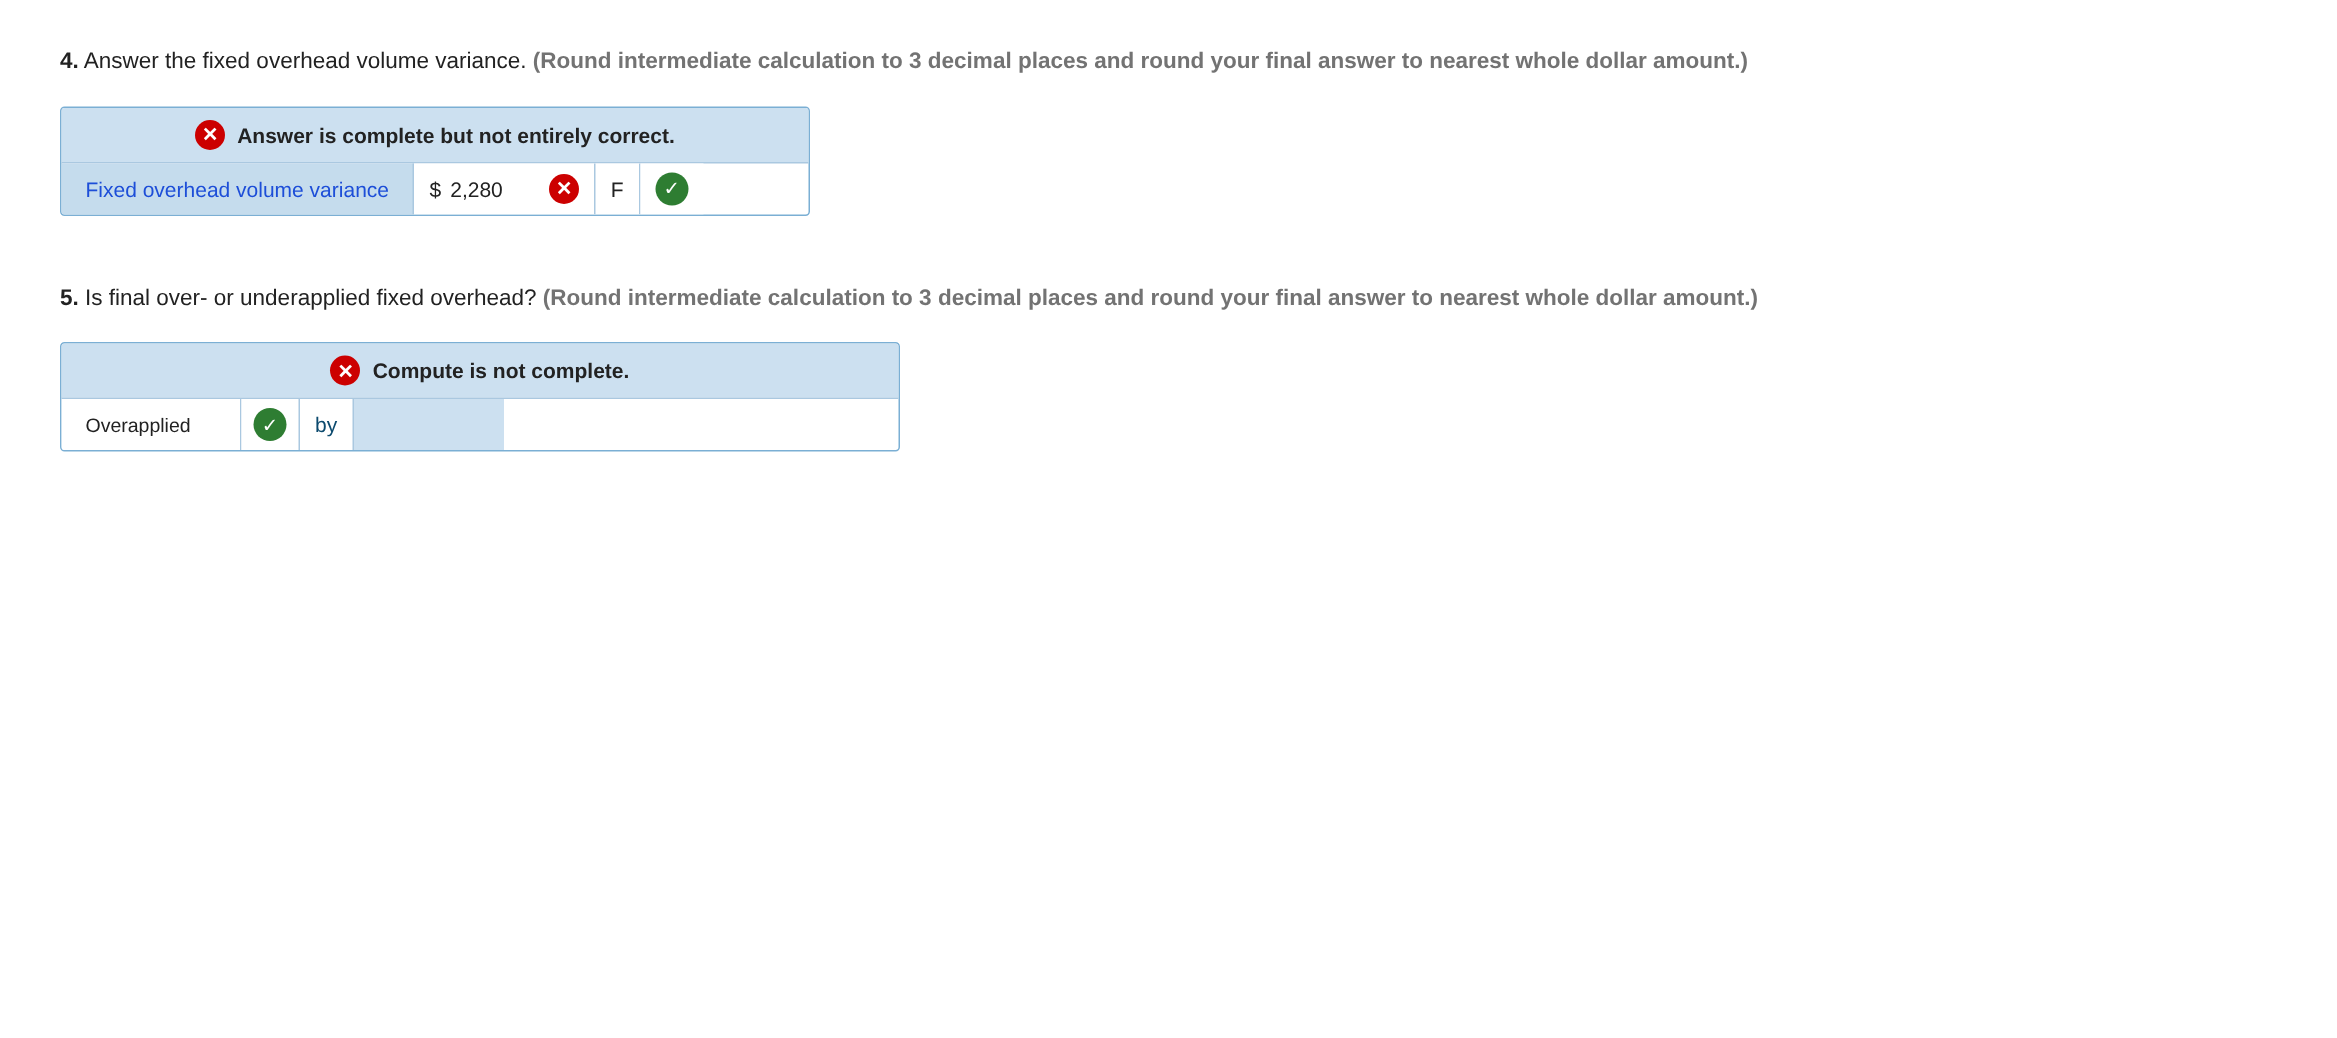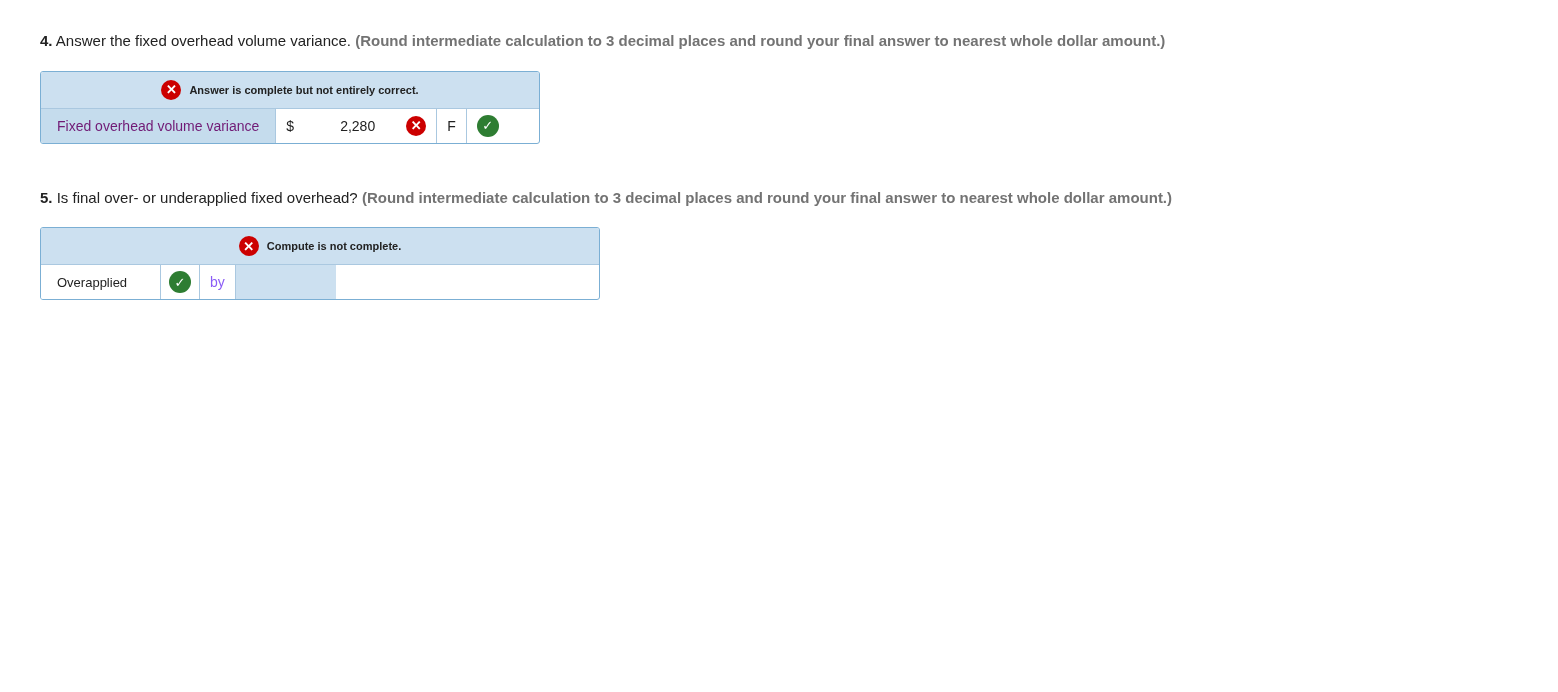--- a/index.html
+++ b/index.html
@@ -54,21 +54,21 @@
       background: #cce0f0;
       padding: 8px 16px;
       display: flex;
       align-items: center;
       justify-content: center;
       gap: 8px;
     }
 
     .answer-status-bar .status-text {
       font-weight: bold;
-      font-size: 11px;
+      font-size: 14px;
       color: #222;
     }
 
     .error-icon {
       display: inline-flex;
       align-items: center;
       justify-content: center;
       width: 20px;
       height: 20px;
       background: #cc0000;
@@ -82,21 +82,21 @@
     .answer-row {
       display: flex;
       align-items: stretch;
       border-top: 1px solid #aac8e0;
     }
 
     .answer-label {
       background: #c5dced;
       padding: 8px 16px;
       font-size: 14px;
-      color: #701a75;
+      color: #1d4ed8;
       display: flex;
       align-items: center;
       min-width: 220px;
       border-right: 1px solid #aac8e0;
     }
 
     .answer-value-area {
       display: flex;
       align-items: center;
       padding: 6px 10px;
@@ -110,21 +110,20 @@
     }
 
     .answer-input {
       border: none;
       outline: none;
       font-size: 14px;
       color: #222;
       background: transparent;
       width: 60px;
       text-align: left;
-      margin-left: 40px;
     }
 
     .divider-cell {
       border-left: 1px solid #aac8e0;
       border-right: 1px solid #aac8e0;
       padding: 6px 10px;
       display: flex;
       align-items: center;
       font-size: 14px;
       background: #ffffff;
@@ -169,21 +168,21 @@
       border-right: 1px solid #aac8e0;
     }
 
     .by-cell-q5 {
       display: flex;
       align-items: center;
       padding: 2px 10px;
       background: #ffffff;
       border-right: 1px solid #aac8e0;
       font-size: 14px;
-      color: #8b5cf6;
+      color: #0c4a6e;
       text-align: right;
     }
 
     .input-cell-q5 {
       display: flex;
       align-items: center;
       padding: 6px 8px;
       background: #cce0f0;
       min-width: 100px;
     }

